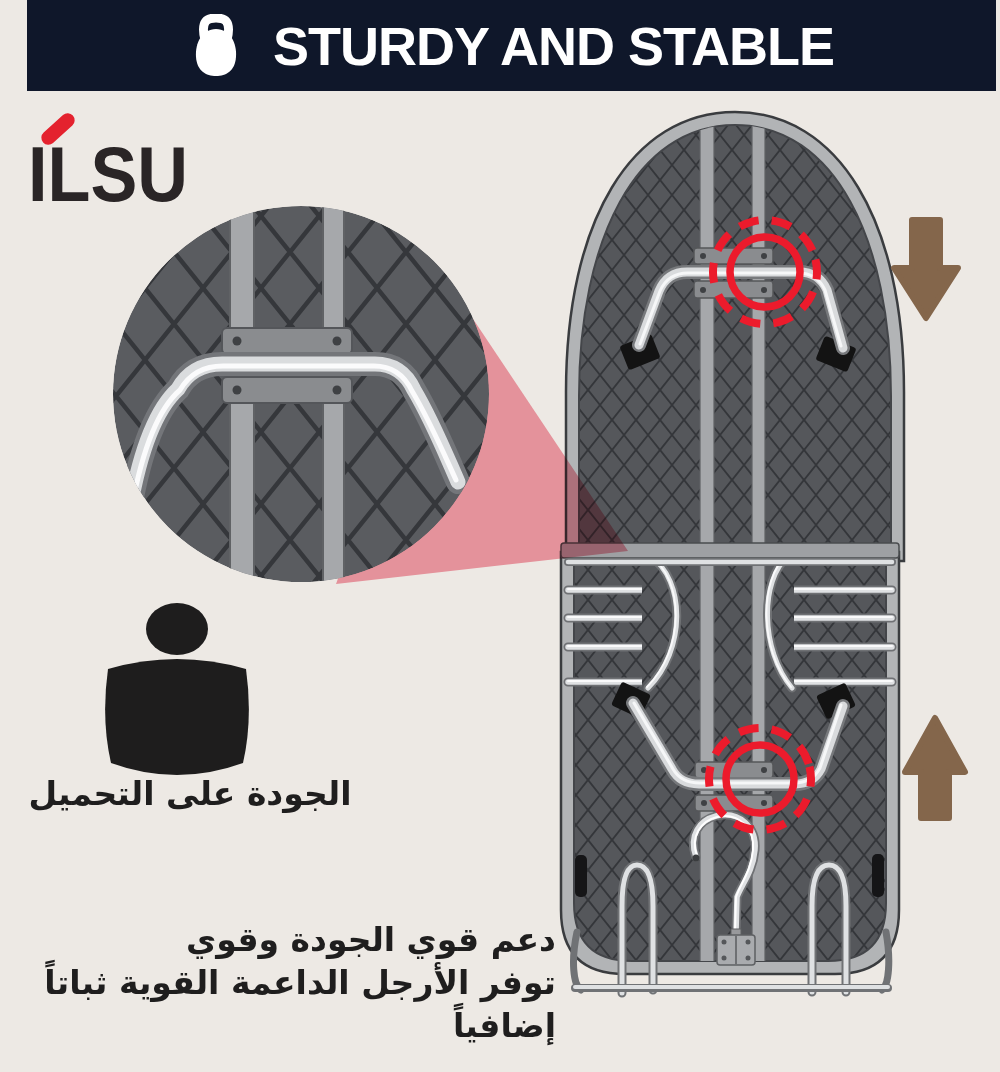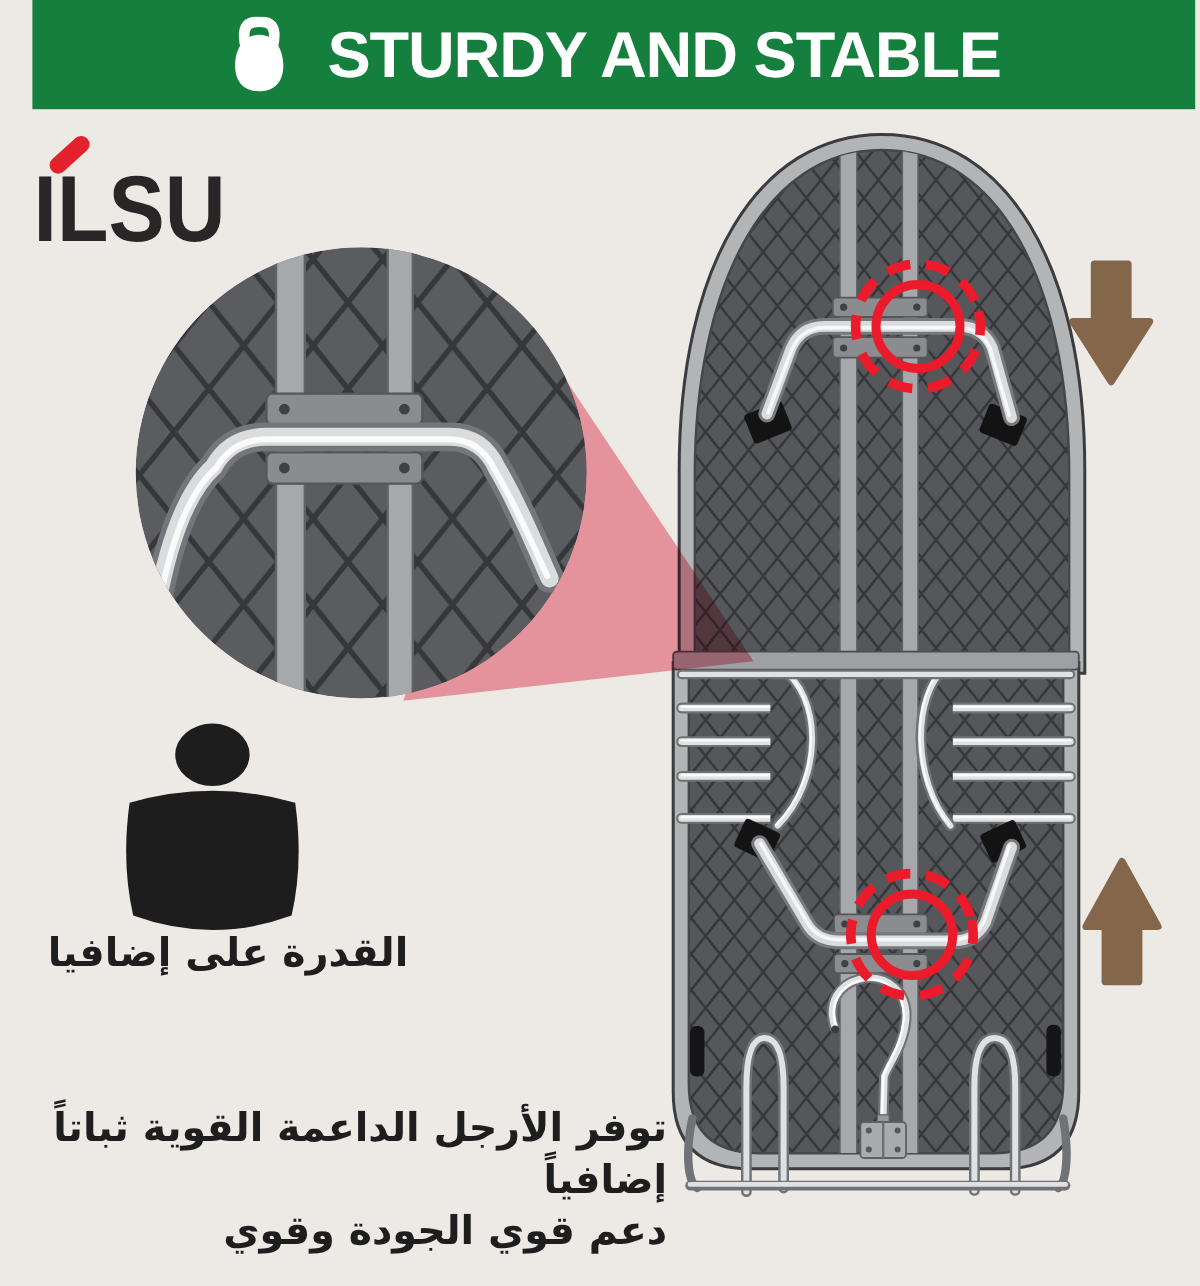--- a/index.html
+++ b/index.html
@@ -3,21 +3,21 @@
 <meta charset="utf-8">
 <style>
   html,body{margin:0;padding:0;background:#ffffff;}
   .stage{
     position:relative;width:1000px;height:1072px;overflow:hidden;
     background:#EDE9E4;font-family:"Liberation Sans",sans-serif;
   }
   
   .banner{
     position:absolute;left:4px;right:4px;top:0;height:91px;
-    background:#15803d;display:flex;align-items:center;justify-content:center;gap:30px;margin-left:23px;
+    background:#0f172a;display:flex;align-items:center;justify-content:center;gap:30px;margin-left:23px;
   }
   .banner-title{
     color:#ffffff;font-size:54px;font-weight:700;letter-spacing:-1px;
     font-family:"Liberation Sans",sans-serif;white-space:nowrap;
   }
   .kettlebell{width:54px;height:64px;display:block;}
   
   .logo{position:absolute;left:28px;top:108px;width:200px;height:110px;}
   .logo-accent{
     position:absolute;left:10px;top:14px;width:40px;height:14px;border-radius:8px;
@@ -202,21 +202,21 @@
     <path d="M912 220 h28 v48 h18 L926 318 L894 268 h18 Z" fill="#84664B" stroke="#84664B" stroke-width="6" stroke-linejoin="round"></path>
     <path d="M935 718 L965 772 H949 V818 H921 V772 H905 Z" fill="#84664B" stroke="#84664B" stroke-width="6" stroke-linejoin="round"></path>
 
     <g>
       <ellipse cx="177" cy="629" rx="31" ry="26" fill="#1E1D1D"></ellipse>
       <path d="M108 669 Q177 649 246 669 Q253 719 243 763 Q177 787 111 763 Q101 719 108 669 Z" fill="#1E1D1D"></path>
     </g>
   </svg>
 
   <div class="ar capacity-text">
-    <div>القدرة على إضافيا</div>
+    <div>الجودة على التحميل</div>
   </div>
 
   <div class="ar support-text">
+    <div>دعم قوي الجودة وقوي</div>
     <div>توفر الأرجل الداعمة القوية ثباتاً إضافياً</div>
-    <div>دعم قوي الجودة وقوي</div>
   </div>
 
 </div>
 
 </body></html>

